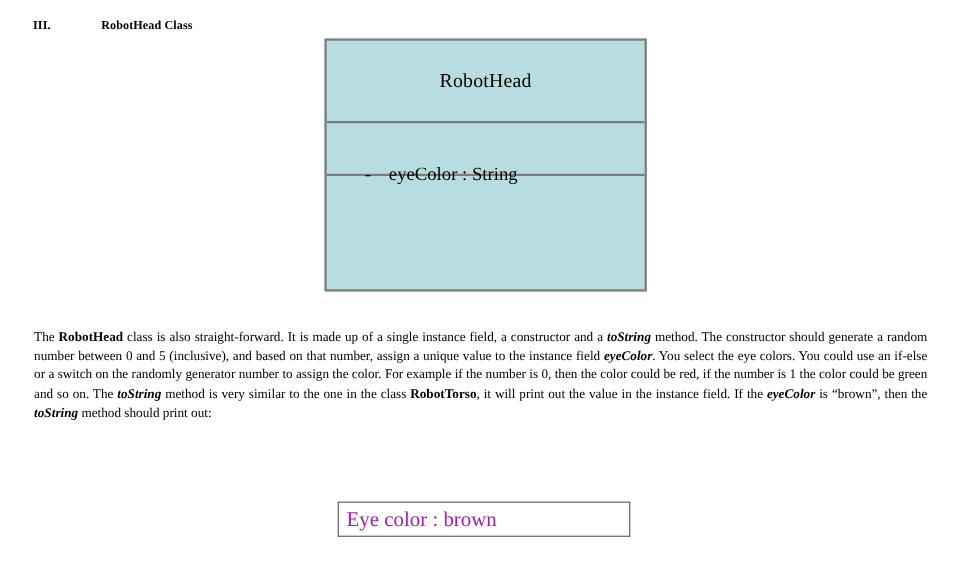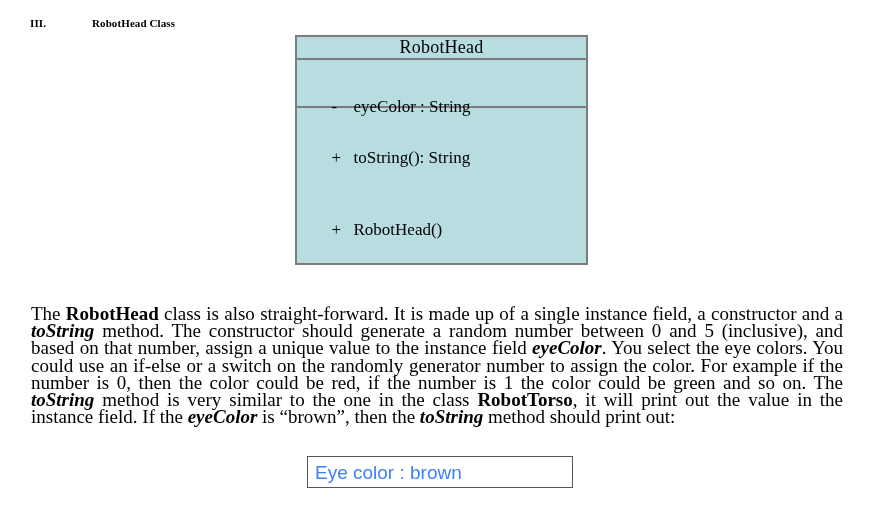--- a/index.html
+++ b/index.html
@@ -78,21 +78,21 @@
     display: inline-block;
     width: 22px;
   }
 
   
   .body-paragraph {
     position: absolute;
     left: 31px;
     top: 286px;
     width: 812px;
-    font-size: 19px;
+    font-size: 12px;
     line-height: 17.2px;
     text-align: justify;
     text-justify: inter-word;
   }
   .body-paragraph b {
     font-weight: bold;
   }
   .body-paragraph i.bi {
     font-weight: bold;
     font-style: italic;
@@ -105,26 +105,26 @@
     top: 456px;
     width: 266px;
     height: 32px;
     box-sizing: border-box;
     border: 1.5px solid #555555;
     background: #ffffff;
     display: flex;
     align-items: center;
   }
   .output-text {
-    font-family: Liberation Sans, sans-serif;
+    font-family: Liberation Serif, serif;
     font-size: 19px;
     line-height: 19px;
     padding-left: 7px;
     white-space: pre;
-    color: #3b82f6;
+    color: #a21caf;
   }
 </style>
 </head>
 <body>
 
 <div class="section-heading">
   <span class="numeral">III.</span><span>RobotHead Class</span>
 </div>
 
 <div class="uml-class">
@@ -132,28 +132,20 @@
   <div class="uml-compartment uml-name-compartment">
     <span class="uml-class-name">RobotHead</span>
   </div>
 
   <div class="uml-compartment uml-attrs-compartment">
     <div class="uml-member">
       <span class="vis">-</span><span>eyeColor : String</span>
     </div>
   </div>
 
-  <div class="uml-compartment uml-ops-compartment">
-    <div class="uml-member">
-      <span class="vis">+</span><span>toString(): String</span>
-    </div>
-    <div class="uml-member">
-      <span class="vis">+</span><span>RobotHead()</span>
-    </div>
-  </div>
 
 </div>
 
 <p class="body-paragraph" id="body-paragraph"><span>The </span><b>RobotHead</b><span> class is also straight-forward. It is made up of a single instance field, a constructor and a </span><i class="bi">toString</i><span> method. The constructor should generate a random number between 0 and 5 (inclusive), and based on that number, assign a unique value to the instance field </span><i class="bi">eyeColor</i><span>. You select the eye colors. You could use an if-else or a switch on the randomly generator number to assign the color. For example if the number is 0, then the color could be red, if the number is 1 the color could be green and so on. The </span><i class="bi">toString</i><span> method is very similar to the one in the class </span><b>RobotTorso</b><span>, it will print out the value in the instance field. If the </span><i class="bi">eyeColor</i><span> is “brown”, then the </span><i class="bi">toString</i><span> method should print out:</span></p>
 
 <div class="output-box">
   <span class="output-text">Eye color : brown</span>
 </div>
 
 </body></html>

